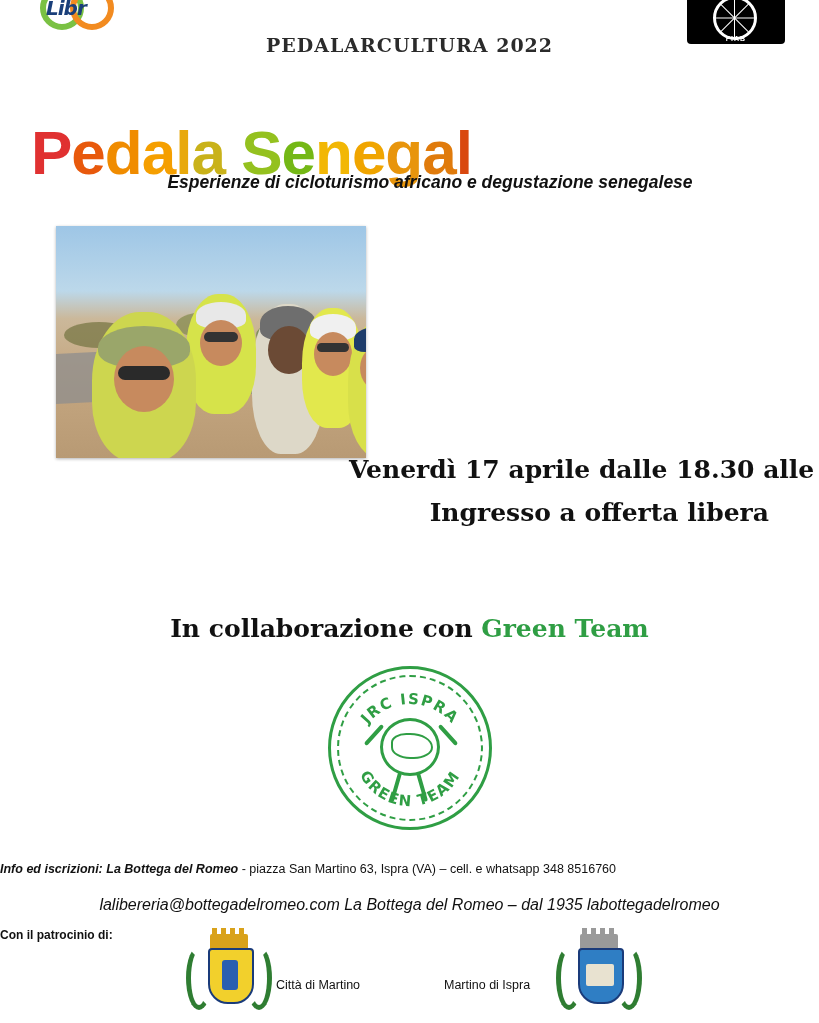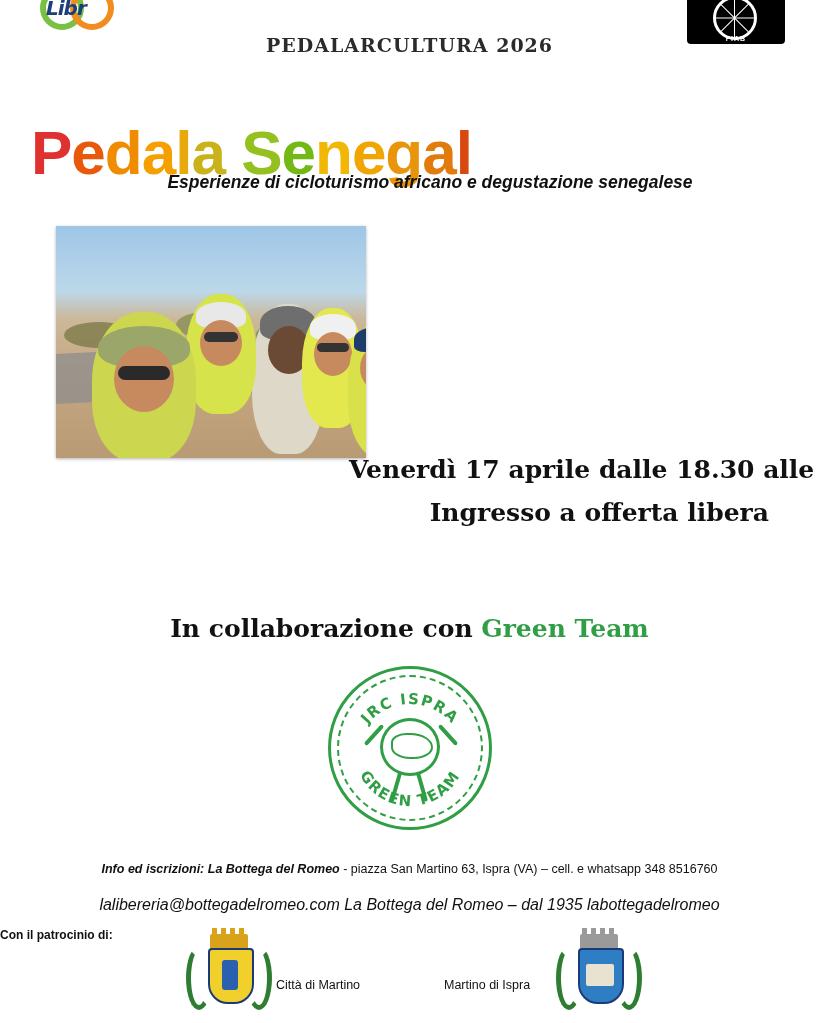--- a/index.html
+++ b/index.html
@@ -299,21 +299,20 @@
     border-radius: 2px;
   }
   .greenteam .arm.a1 { left: 44px; top: 56px; transform: rotate(42deg); }
   .greenteam .arm.a2 { left: 118px; top: 56px; transform: rotate(-42deg); }
 
   
   .info1 {
     position: absolute;
     left: 0; right: 0;
     top: 862px;
-    text-align: center;
     font-family: "Liberation Sans", sans-serif;
     font-size: 12.5px;
     color: #111;
   }
   .info1 b { font-style: italic; }
   .info2 {
     position: absolute;
     left: 0; right: 0;
     top: 896px;
     text-align: center;
@@ -427,21 +426,21 @@
   <div class="wheel"></div>
   <div class="spokes">
     <i style="transform:rotate(0deg)"></i>
     <i style="transform:rotate(45deg)"></i>
     <i style="transform:rotate(90deg)"></i>
     <i style="transform:rotate(135deg)"></i>
   </div>
   <div class="fiab-text">FIAB</div>
 </div>
 
-<div class="kicker">PEDALARCULTURA 2026</div>
+<div class="kicker">PEDALARCULTURA 2022</div>
 
 <h1 class="title" id="title-host"><span style="color: rgb(224, 49, 49);">P</span><span style="color: rgb(232, 89, 12);">e</span><span style="color: rgb(240, 140, 0);">d</span><span style="color: rgb(245, 159, 0);">a</span><span style="color: rgb(232, 169, 12);">l</span><span style="color: rgb(201, 178, 26);">a</span><span style="color: rgb(0, 0, 0);">&nbsp;</span><span style="color: rgb(148, 193, 31);">S</span><span style="color: rgb(116, 184, 22);">e</span><span style="color: rgb(242, 183, 5);">n</span><span style="color: rgb(240, 165, 0);">e</span><span style="color: rgb(232, 149, 12);">g</span><span style="color: rgb(224, 123, 12);">a</span><span style="color: rgb(217, 72, 15);">l</span></h1>
 
 <div class="subtitle">Esperienze di cicloturismo africano e degustazione senegalese</div>
 
 <div class="photo">
   <div class="bush b1"></div>
   <div class="bush b2"></div>
   <div class="bush b3"></div>
   <div class="road"></div>

